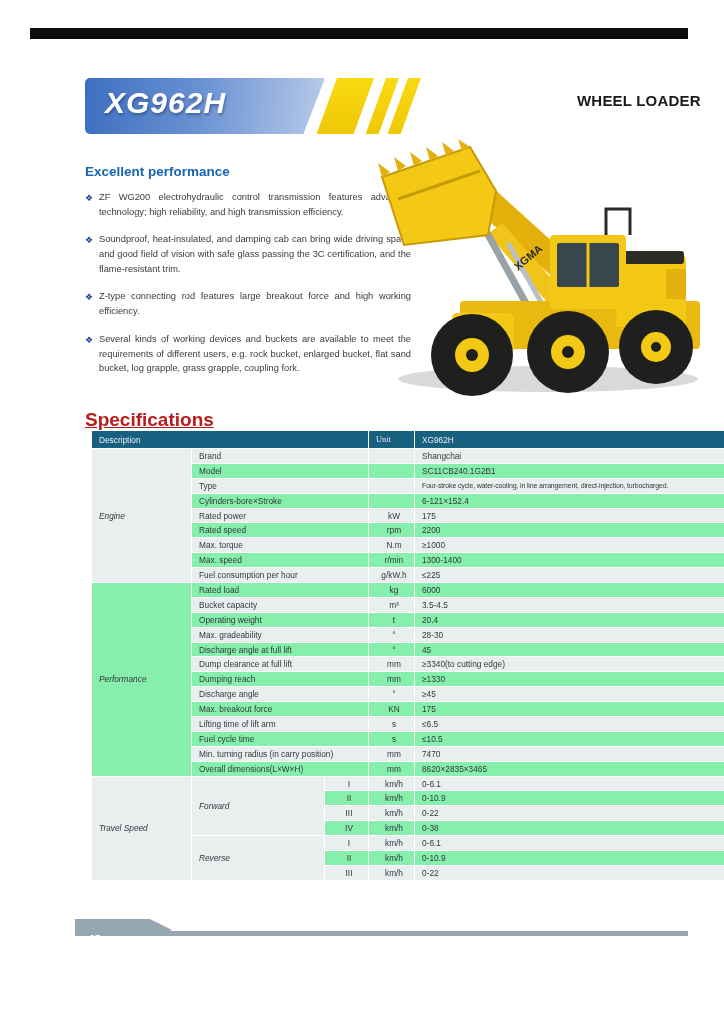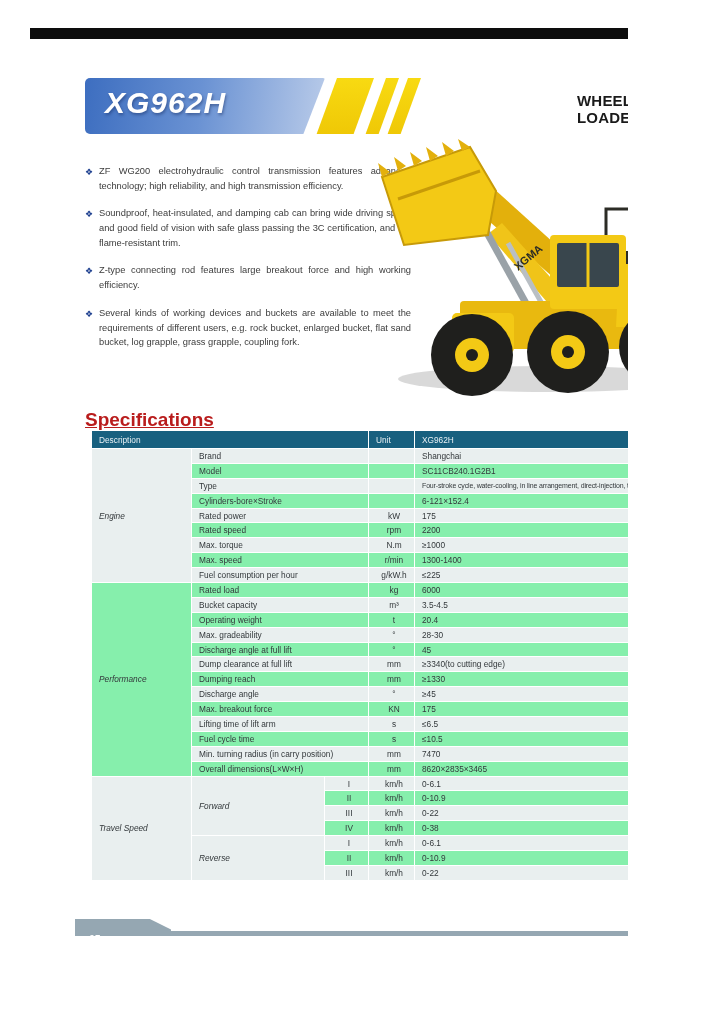--- a/index.html
+++ b/index.html
@@ -1,16 +1,16 @@
 <!DOCTYPE html>
 <html><head>
 <meta charset="utf-8">
 <style>
   html,body { margin:0; padding:0; background:#ffffff; }
-  .page { position:relative; width:628px; height:1024px; background:#ffffff;
+  .page { position:relative; width:724px; height:1024px; background:#ffffff;
           font-family:"Liberation Sans", sans-serif; overflow:hidden; }
 
   
   .top-bar { position:absolute; left:30px; top:28px; width:658px; height:11px; background:#0d0d0d; }
 
   
   .banner { position:absolute; left:85px; top:78px; width:360px; height:56px; }
   .banner-blue { position:absolute; left:0; top:0; width:240px; height:56px;
     background:linear-gradient(97deg,#3d6ec0 0%,#6a92d3 48%,#b9cbe9 100%);
     clip-path:polygon(0 0,100% 0,91% 100%,0 100%); border-radius:5px 2px 2px 5px; }
@@ -35,21 +35,21 @@
   
   .loader-img { position:absolute; left:368px; top:138px; width:345px; height:262px; }
 
   
   .spec-title { position:absolute; left:85px; top:409px; font-size:19px; font-weight:bold; color:#b91c1c;text-decoration:underline; }
   table.spec { position:absolute; left:75px; top:430px; width:635px; border-collapse:collapse;
     table-layout:fixed; font-size:8.3px; color:#33383b;margin-left:16px; }
   table.spec td, table.spec th { border:1px solid #ffffff; height:13.9px; padding:0 2px 0 7px;
     overflow:hidden; white-space:nowrap; vertical-align:middle; }
   table.spec th { background:#18607f; color:#e8f0f4; font-weight:normal; text-align:left; height:17px; }
-  th.unit-h { text-align:center; padding:0 2px; }
+  th.unit-h { text-align:center; padding:0 2px;font-family:Liberation Serif, serif; }
   tr.lite > td { background:#e9efef; }
   tr.sage > td { background:#86efac; }
   td.block { background:#b5b9a9;font-style:italic; }
   td.group { padding-left:24px; }
   td.sub   { padding-left:14px; }
   td.unit, td.gear { text-align:center; padding:0 2px; }
   td.value { padding-left:8px; }
   td.small { font-size:7px; letter-spacing:-.15px; }
 
   
@@ -70,20 +70,21 @@
     <div class="banner-blue"></div>
     <div class="stripe s1"></div>
     <div class="stripe s2"></div>
     <div class="stripe s3"></div>
     <div class="model-text">XG962H</div>
   </div>
 
   <div class="wheel-loader-title">WHEEL LOADER</div>
 
   <div class="features">
+    <h2 class="features-title">Excellent performance</h2>
     <div id="feature-list">
         <div class="feature-item"><span class="bullet">❖</span><span>ZF WG200 electrohydraulic control transmission features advanced technology; high reliability, and high transmission efficiency.</span></div>
         <div class="feature-item"><span class="bullet">❖</span><span>Soundproof, heat-insulated, and damping cab can bring wide driving space and good field of vision with safe glass passing the 3C certification, and the flame-resistant trim.</span></div>
         <div class="feature-item"><span class="bullet">❖</span><span>Z-type connecting rod features large breakout force and high working efficiency.</span></div>
         <div class="feature-item"><span class="bullet">❖</span><span>Several kinds of working devices and buckets are available to meet the requirements of different users, e.g. rock bucket, enlarged bucket, flat sand bucket, log grapple, grass grapple, coupling fork.</span></div>
       </div>
   </div>
 
   <svg class="loader-img" viewBox="0 0 345 260">
     <ellipse cx="180" cy="240" rx="150" ry="13" fill="#cccccc" opacity="0.75"></ellipse>

